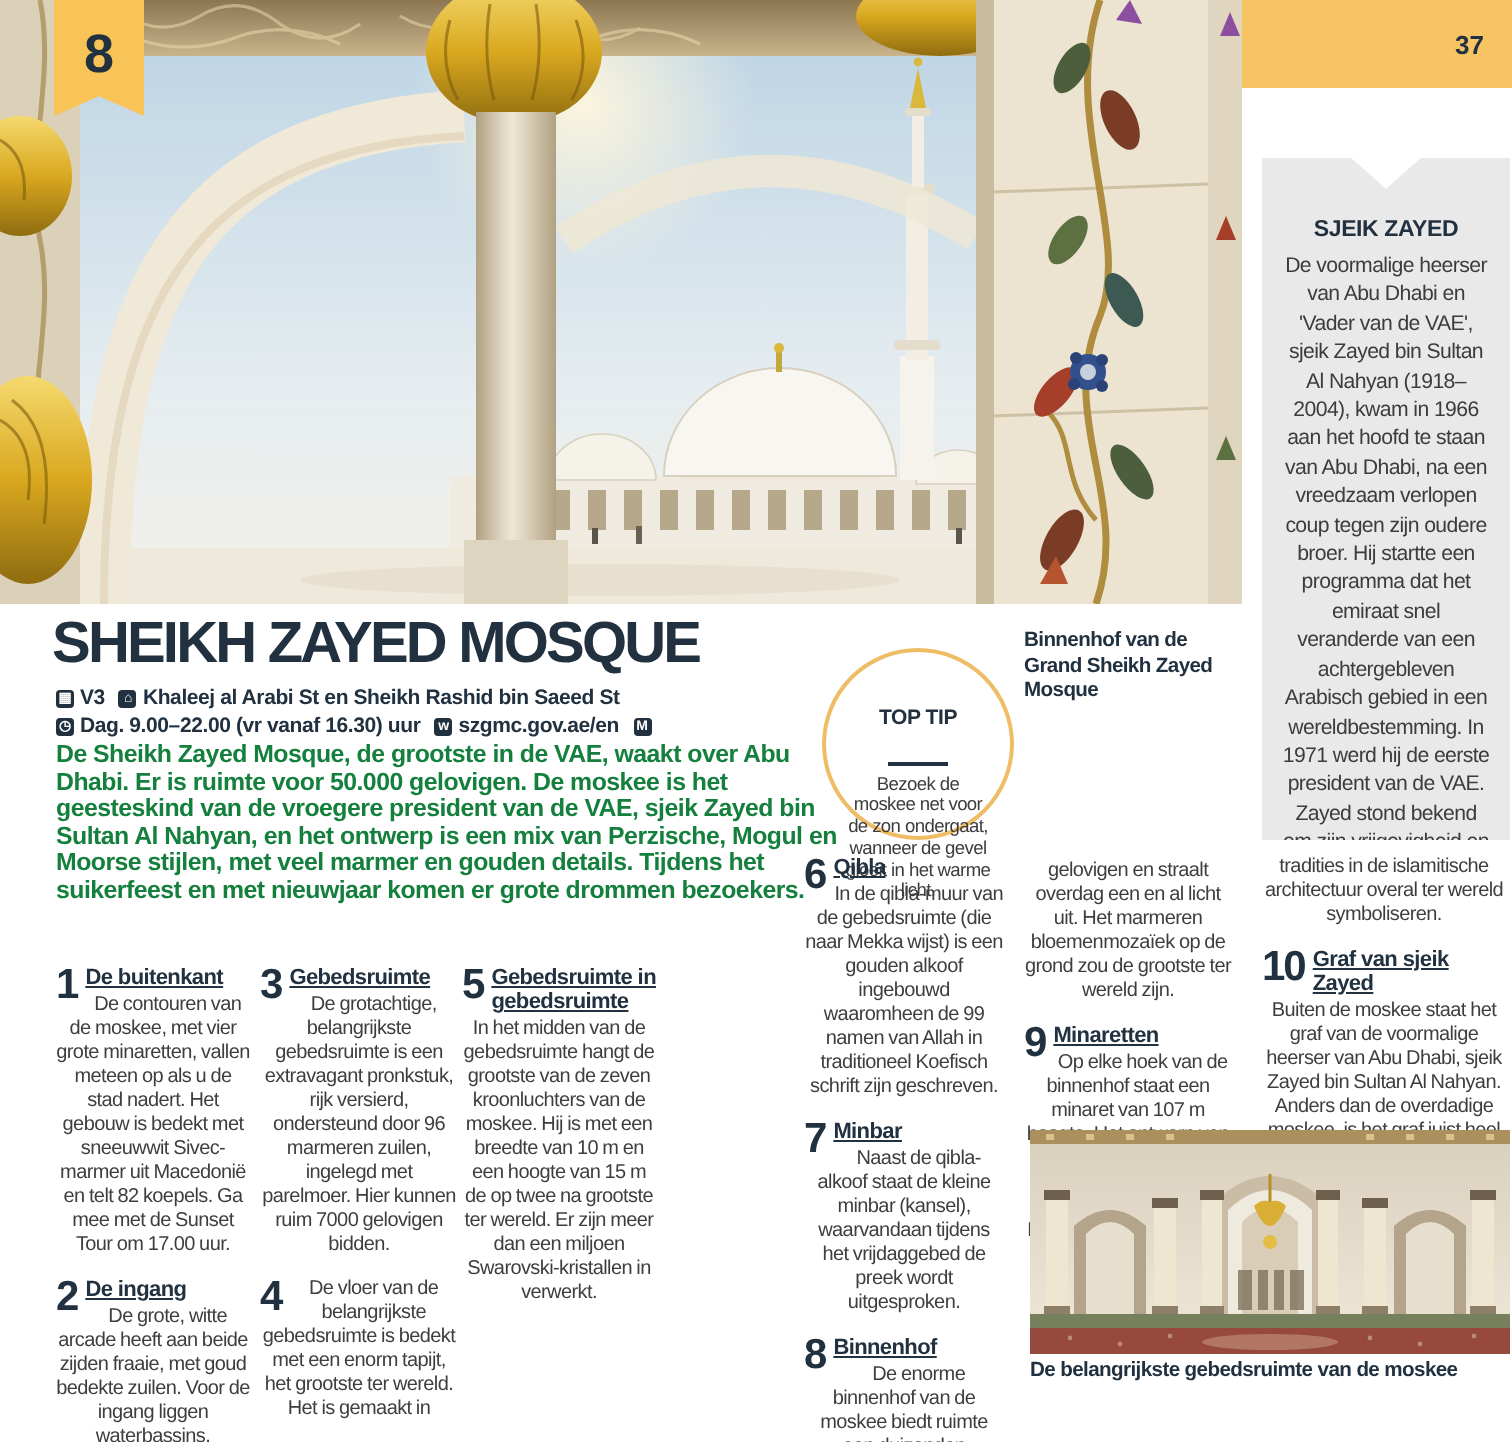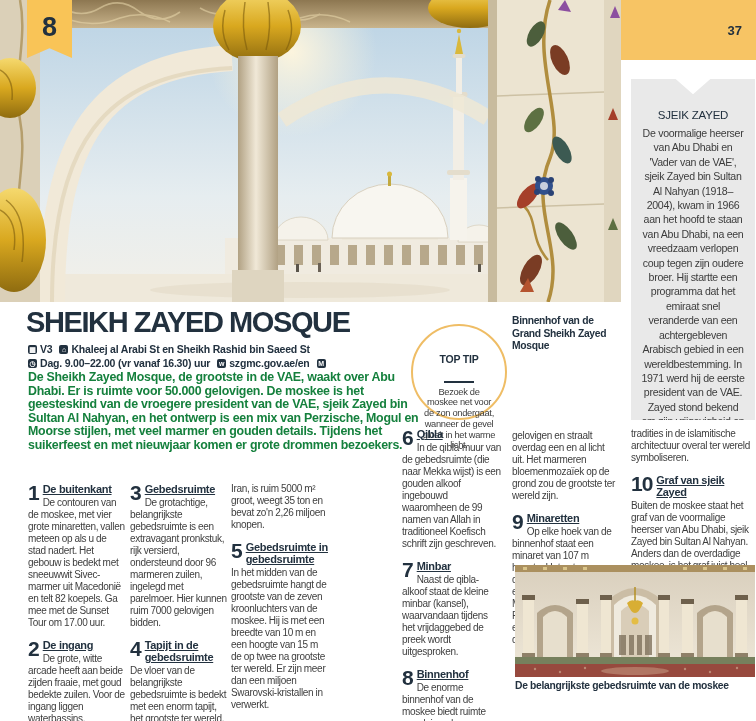--- a/index.html
+++ b/index.html
@@ -19,32 +19,32 @@
     left:27px;top:0;width:45px;height:58px;background:#F9C457;
     clip-path:polygon(0 0,100% 0,100% 100%,50% 83%,0 100%);
     text-align:center;z-index:5;
   }
   #chapter-tab .num{
     display:block;margin-top:12px;font-size:27px;font-weight:bold;color:#22313F;
   }
 
   
   #top-bar{
-    left:621px;top:0;width:135px;height:60px;background:#F7C464;
+    left:621px;top:0;width:135px;height:44px;background:#F7C464;
     display:flex;align-items:center;justify-content:flex-end;
   }
   #top-bar .num{font-size:13px;font-weight:bold;color:#22313F;margin-right:14px;}
 
   
   #sidebar-box{
     left:631px;top:79px;width:124px;height:341px;background:#E9E9E9;
     clip-path:polygon(0 0,36% 0,50% 4.5%,64% 0,100% 0,100% 100%,0 100%);
     text-align:center;box-sizing:border-box;padding:30px 9px 0 9px;
   }
-  #sidebar-box h2{margin:0 0 5px 0;font-size:11.5px;font-weight:normal;color:#22313F;letter-spacing:-0.2px;text-align:center;}
+  #sidebar-box h2{margin:0 0 5px 0;font-size:11.5px;font-weight:bold;color:#22313F;letter-spacing:-0.2px;text-align:center;}
   #sidebar-box p{margin:0;font-size:10.6px;line-height:14.4px;color:#3C3C3C;letter-spacing:-0.3px;}
 
   
   #page-title{
     left:26px;top:306px;width:430px;margin:0;
     font-size:29px;font-weight:bold;color:#22313F;letter-spacing:-1.4px;
   }
   #info-block{left:28px;top:342px;width:400px;}
   .info-line{font-size:10.5px;font-weight:bold;color:#22313F;line-height:14px;letter-spacing:-0.2px;}
   .info-line .txt{margin-right:7px;}
@@ -86,21 +86,21 @@
   .sec{margin-bottom:10px;}
   .sec .n{
     float:left;font-size:21px;line-height:19px;font-weight:bold;color:#22313F;
     margin-right:4px;letter-spacing:-1px;
   }
   .sec h3{
     margin:0;font-size:11px;line-height:12px;font-weight:bold;color:#22313F;letter-spacing:-0.3px;text-decoration:underline;
   }
   .sec p, .cont{
     margin:2px 0 0 0;font-size:10px;line-height:12px;color:#3E3E3E;
-    letter-spacing:-0.3px;word-spacing:-0.3px;
+    letter-spacing:-0.3px;word-spacing:-0.3px;text-align:center;
   }
   .cont{margin:0 0 10px 0;}
 
   
   #photo2{left:515px;top:565px;width:240px;height:112px;background:#fff;z-index:4;}
   #photo2 svg{display:block;}
   #photo2-caption{
     left:515px;top:680px;width:240px;margin:0;z-index:4;
     font-size:10.3px;font-weight:bold;color:#22313F;letter-spacing:-0.3px;background:#fff;
   }
@@ -295,27 +295,25 @@
 </div>
 
 <div class="abs col" id="col2">
   <div class="sec">
     <span class="n">3</span>
     <h3>Gebedsruimte</h3>
     <p>De grotachtige, belangrijkste gebedsruimte is een extravagant pronkstuk, rijk versierd, ondersteund door 96 marmeren zuilen, ingelegd met parelmoer. Hier kunnen ruim 7000 gelovigen bidden.</p>
   </div>
   <div class="sec">
     <span class="n">4</span>
-    <h3>Tapijt in de gebedsruimte</h3>
     <p>De vloer van de belangrijkste gebedsruimte is bedekt met een enorm tapijt, het grootste ter wereld. Het is gemaakt in</p>
   </div>
 </div>
 
 <div class="abs col" id="col3">
-  <p class="cont">Iran, is ruim 5000 m² groot, weegt 35 ton en bevat zo'n 2,26 miljoen knopen.</p>
   <div class="sec">
     <span class="n">5</span>
     <h3>Gebedsruimte in gebedsruimte</h3>
     <p>In het midden van de gebedsruimte hangt de grootste van de zeven kroonluchters van de moskee. Hij is met een breedte van 10 m en een hoogte van 15 m de op twee na grootste ter wereld. Er zijn meer dan een miljoen Swarovski-kristallen in verwerkt.</p>
   </div>
 </div>
 
 <div class="abs col" id="col4">
   <div class="sec">
     <span class="n">6</span>

